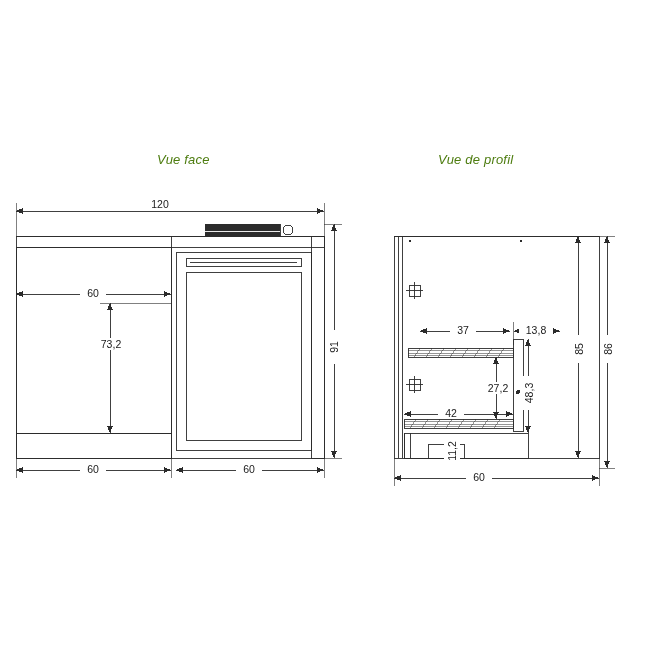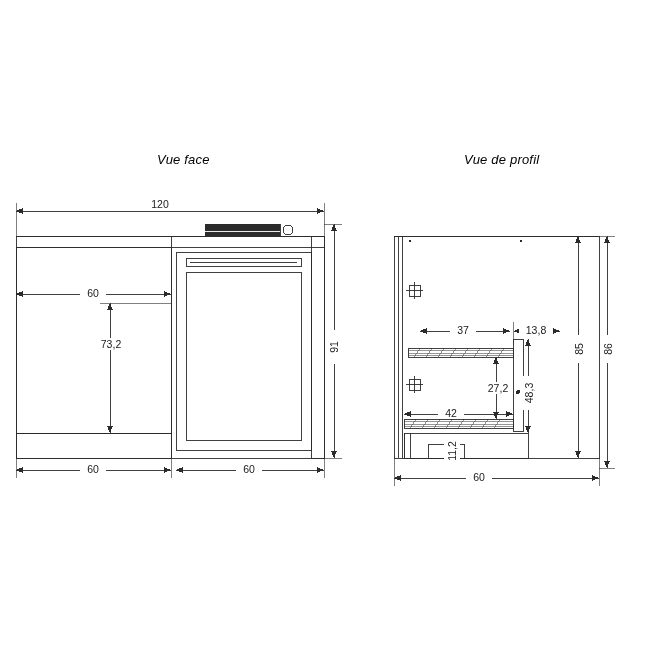--- a/index.html
+++ b/index.html
@@ -18,26 +18,26 @@
   .stage {
     position: absolute;
     left: 0; top: 0;
     width: 650px;
     height: 650px;
   }
   .title {
     position: absolute;
     font-style: italic;
     font-size: 13px;
-    color: #000000;
+    color: #4d7c0f;
     white-space: nowrap;
     letter-spacing: 0.2px;
   }
   #title-face { left: 157px; top: 152px; }
-  #title-profile { left: 464px; top: 152px; }
+  #title-profile { left: 438px; top: 152px; }
 
   svg.drawing {
     position: absolute;
     left: 0; top: 0;
     width: 650px;
     height: 650px;
   }
   svg text {
     font-family: "Liberation Sans", sans-serif;
     font-size: 10.5px;

